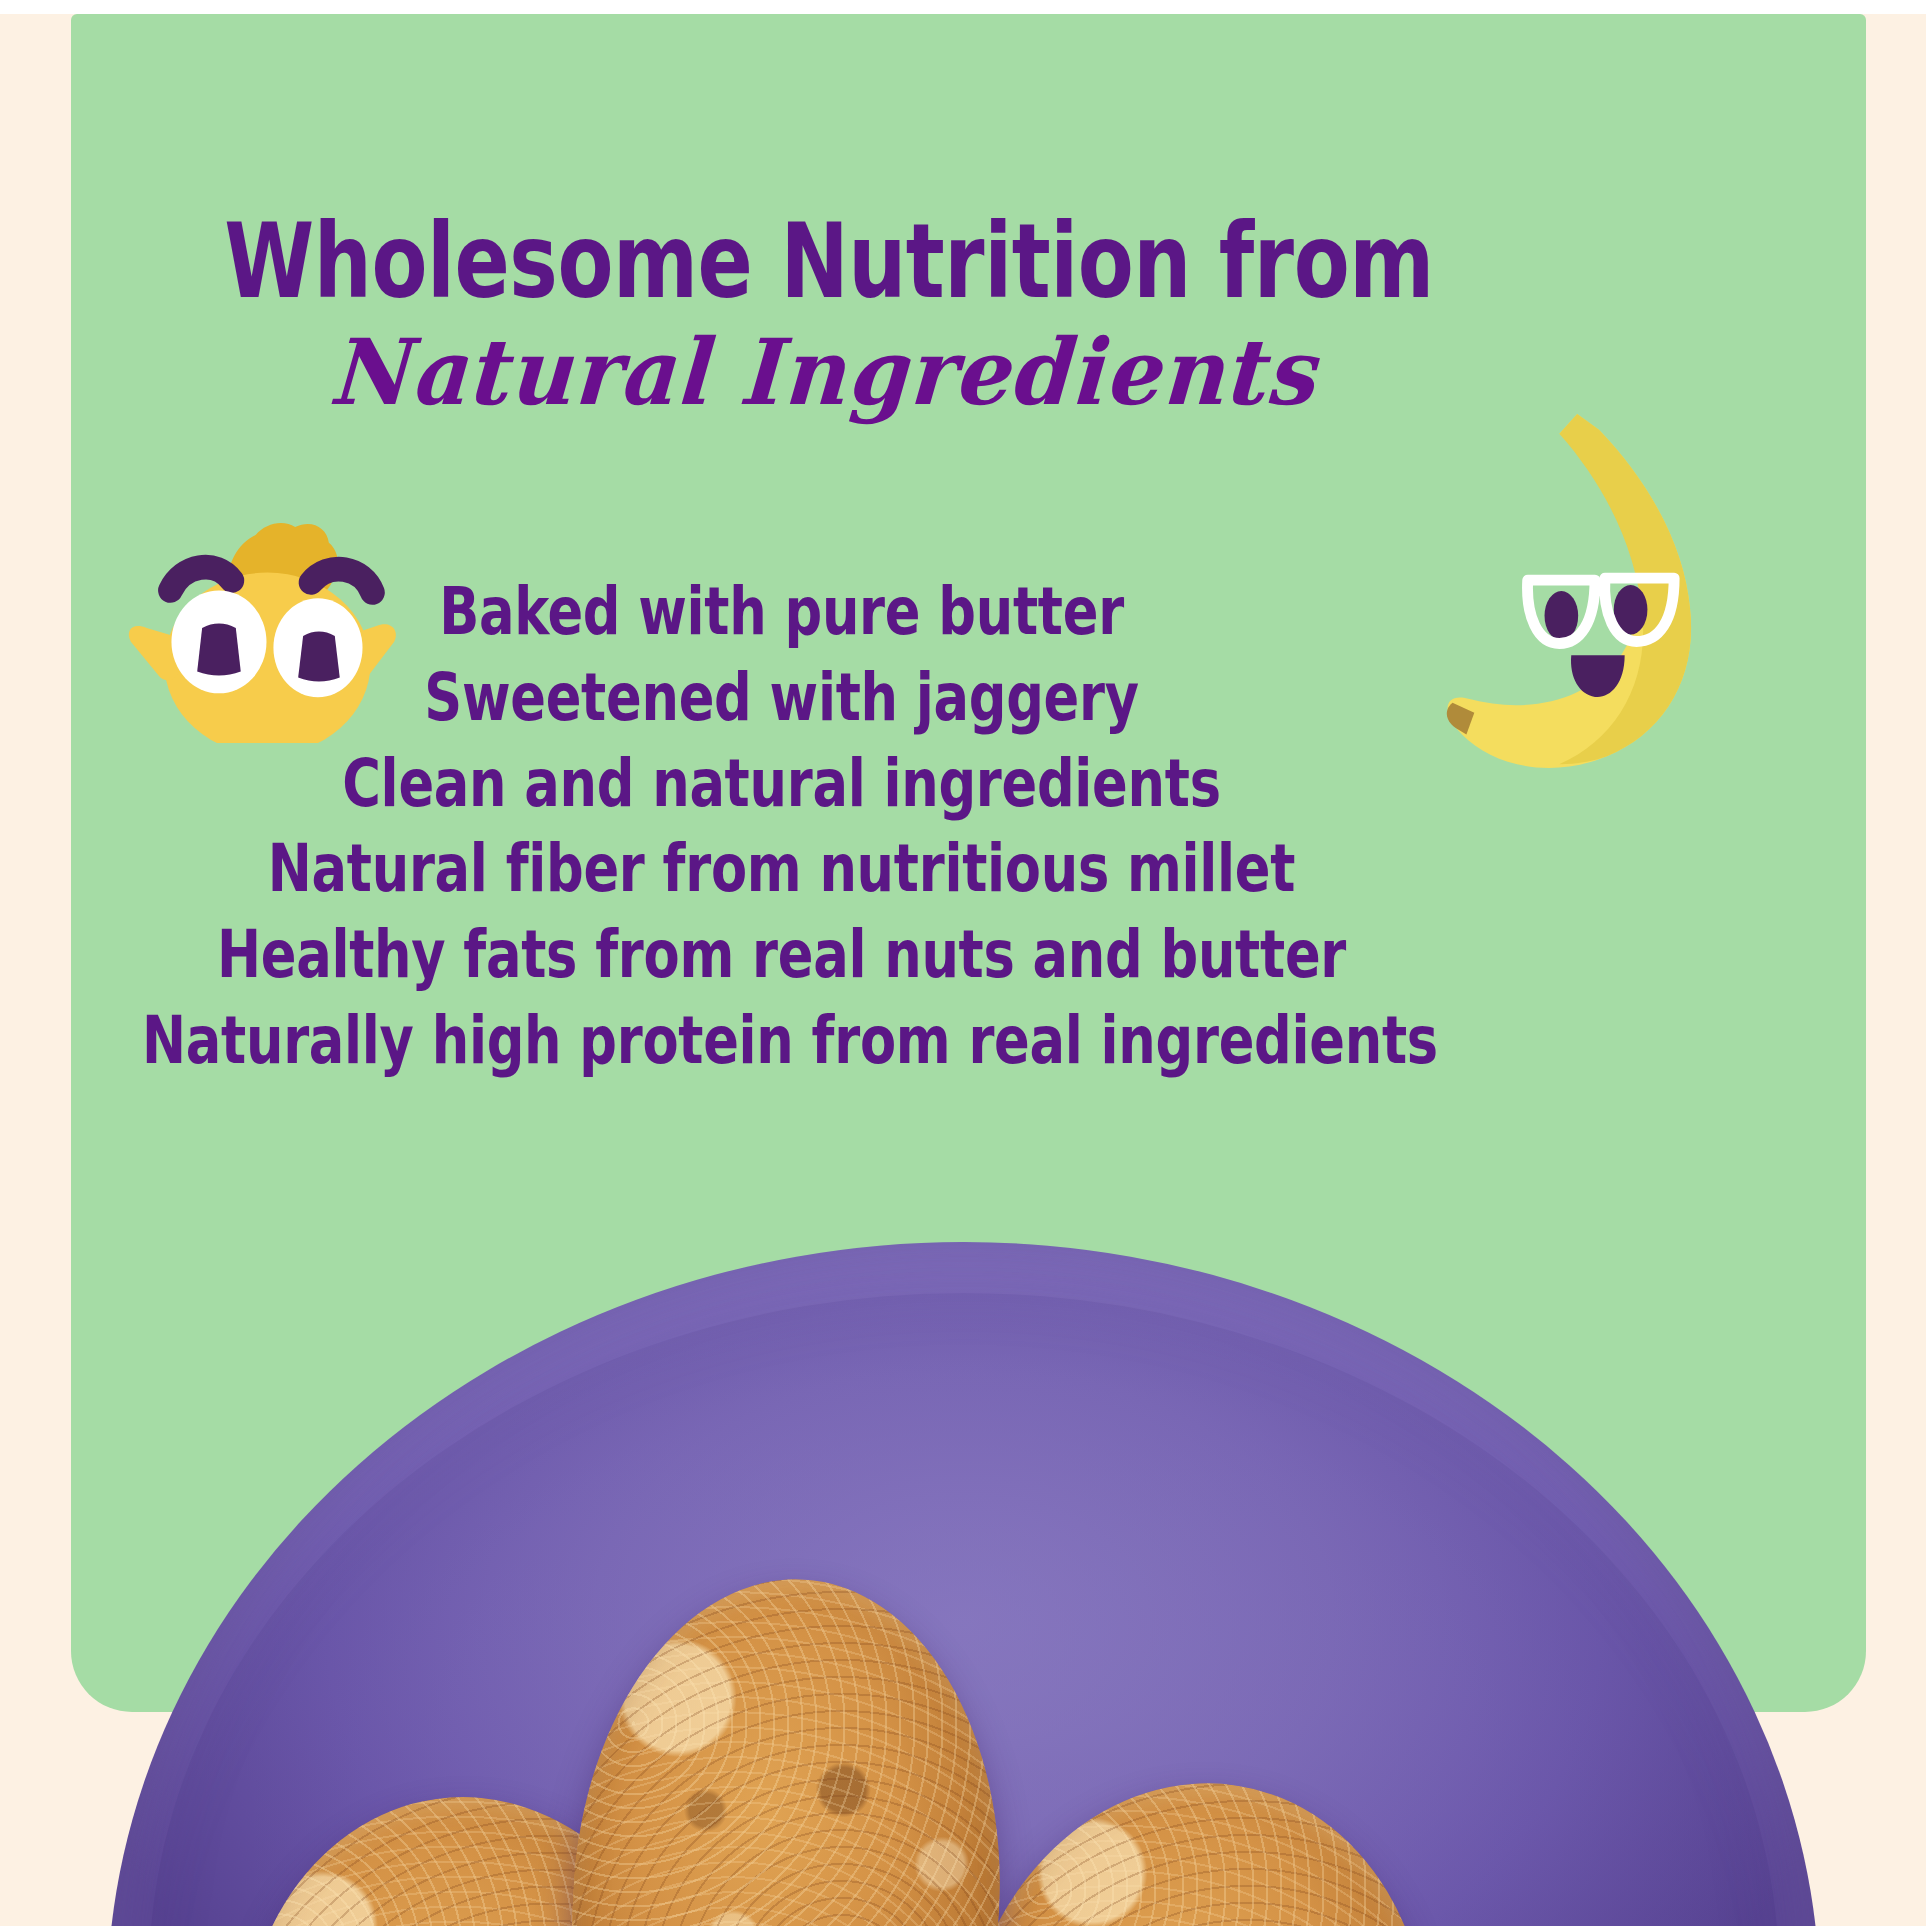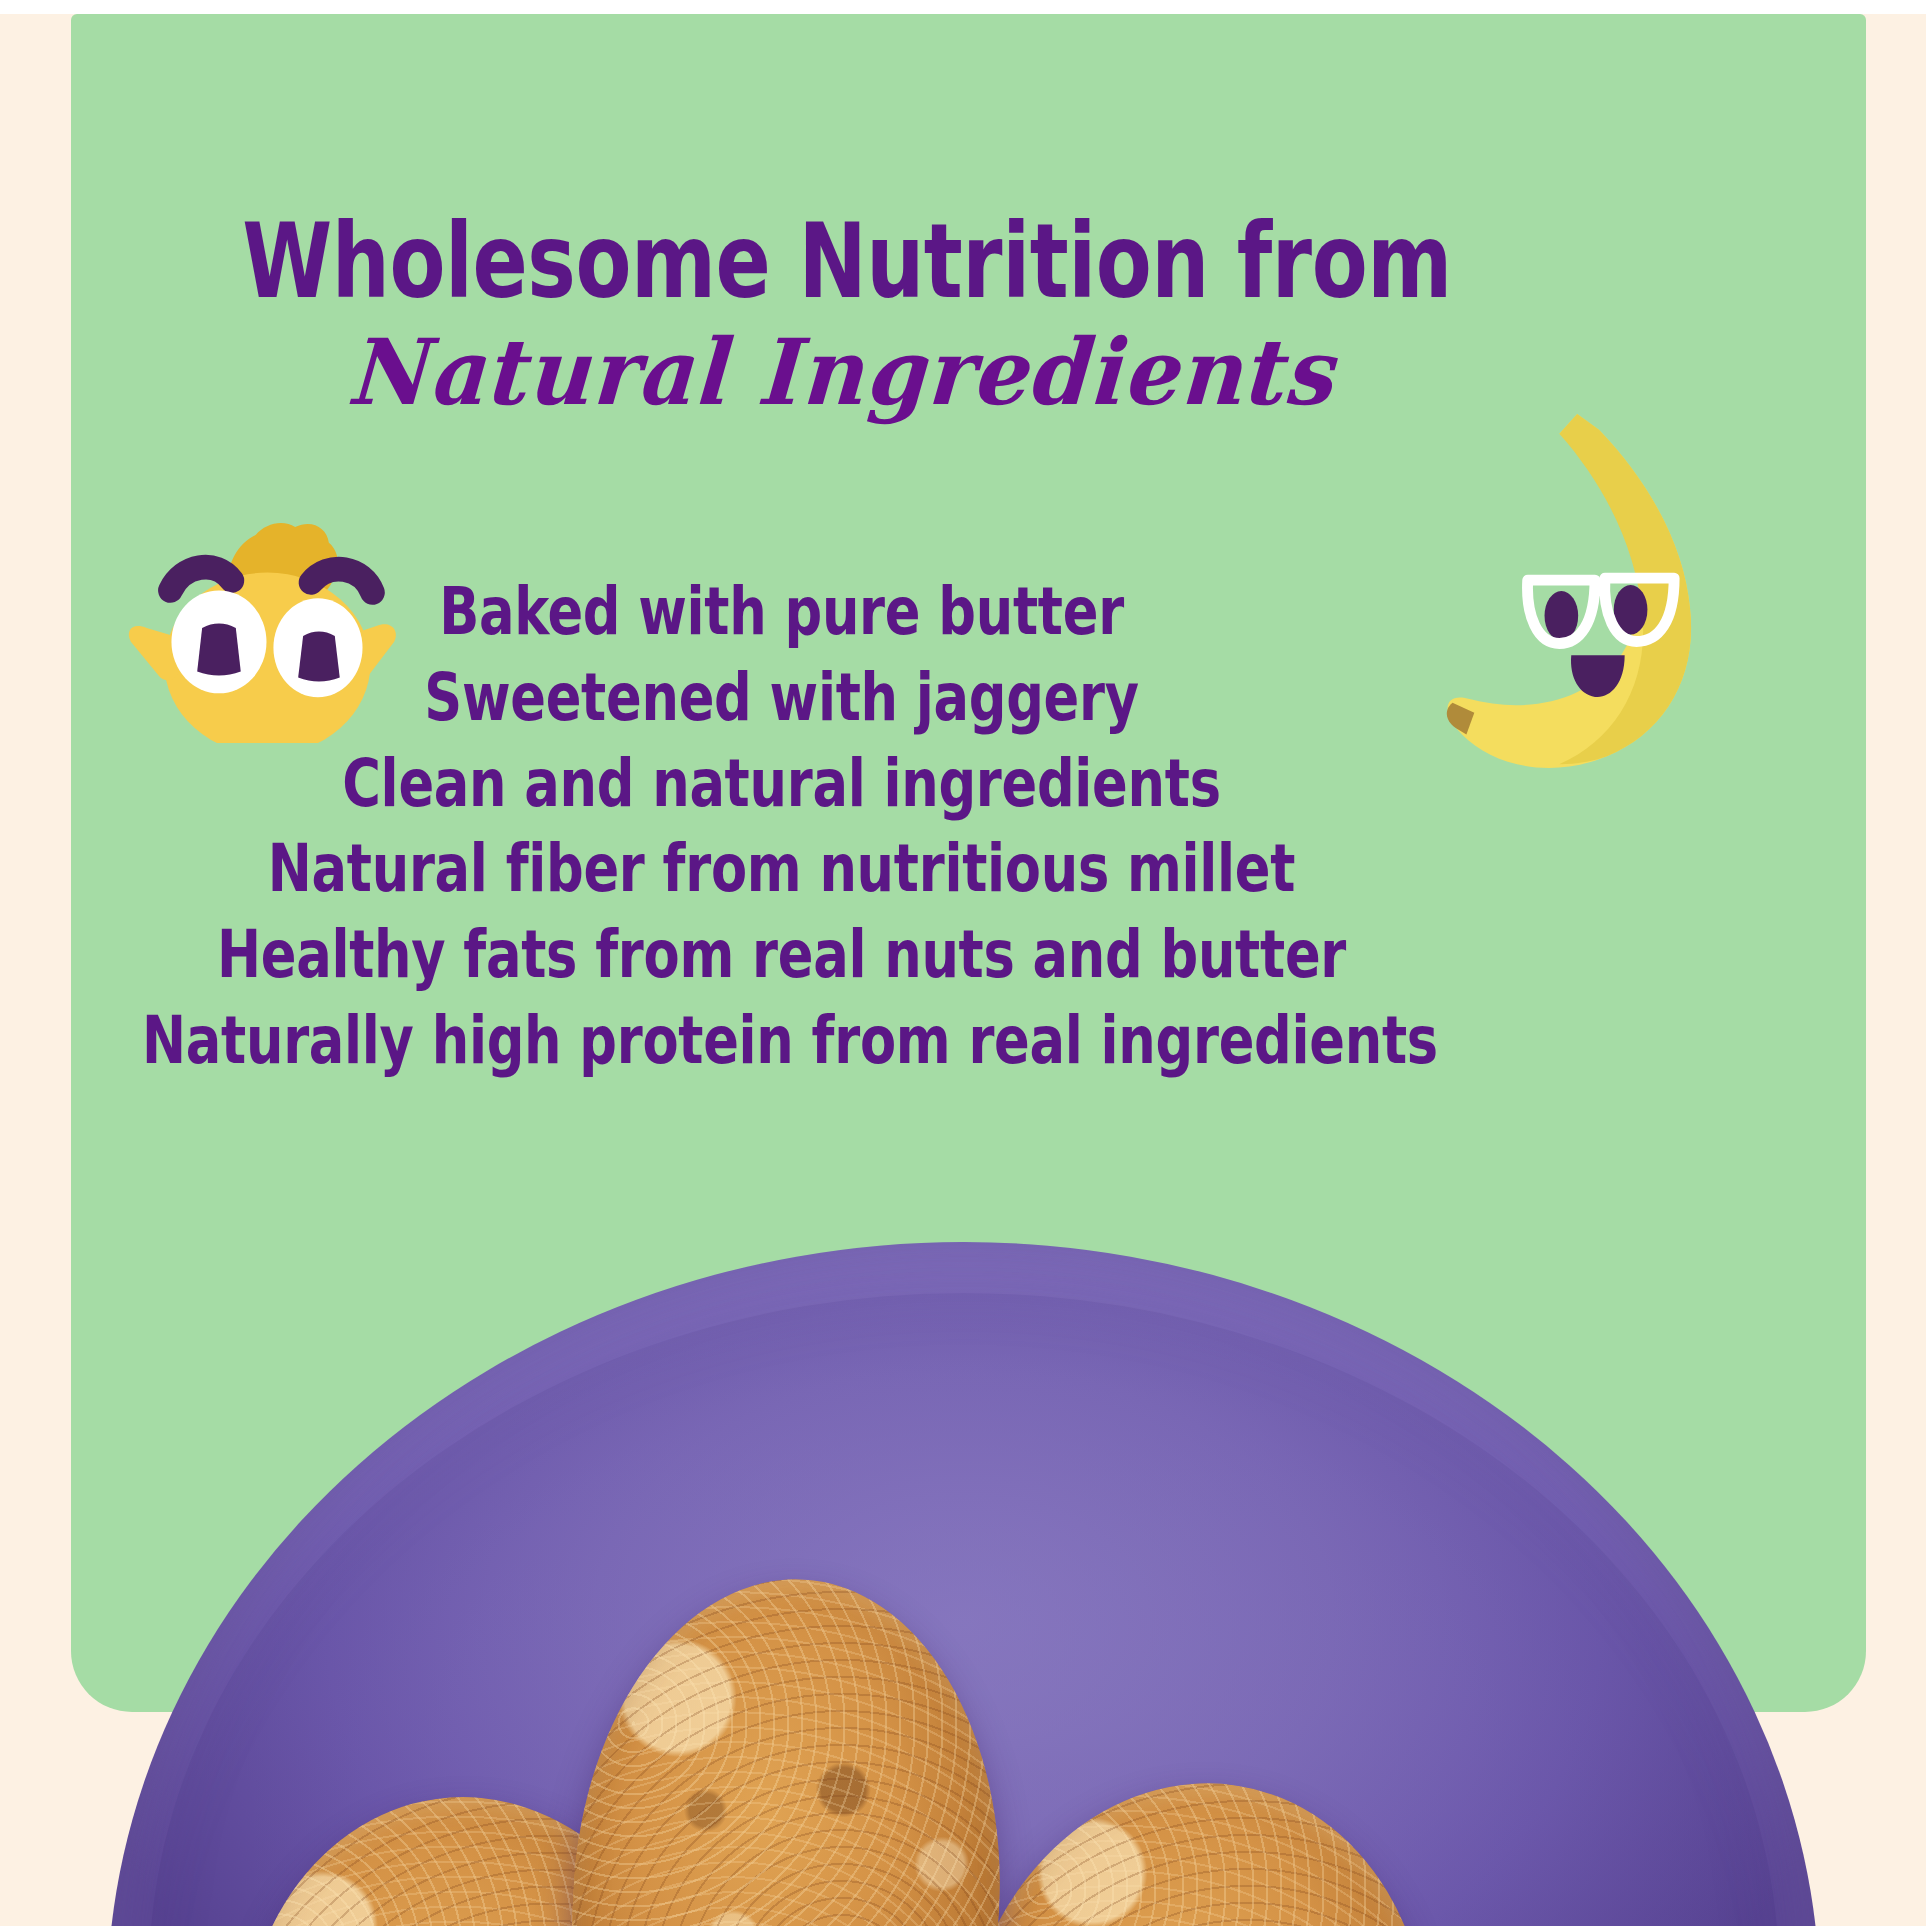--- a/index.html
+++ b/index.html
@@ -20,21 +20,21 @@
     position:absolute;
     left:71px;top:14px;
     width:1795px;height:1698px;
     background:#A5DCA5;
     border-radius:6px 6px 61px 61px;
   }
 
   
   .headline-block{
     position:absolute;left:71px;top:210px;width:1516px;
-    text-align:center;pointer-events:none;padding-left:18px;
+    text-align:center;pointer-events:none;
   }
   .headline-main{
     color:#5B1786;
     font-family:"Liberation Sans Narrow","DejaVu Sans Condensed","Liberation Sans",sans-serif;
     font-weight:bold;
     font-size:103px;
     line-height:1.0;
     letter-spacing:-0.5px;
     transform:scaleX(0.88);
   }

